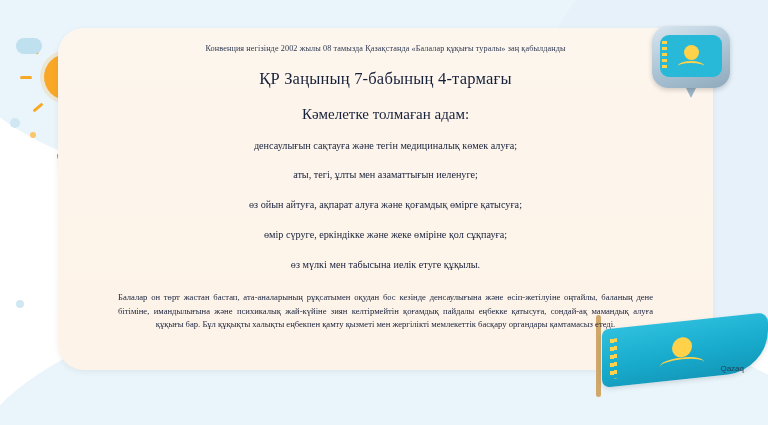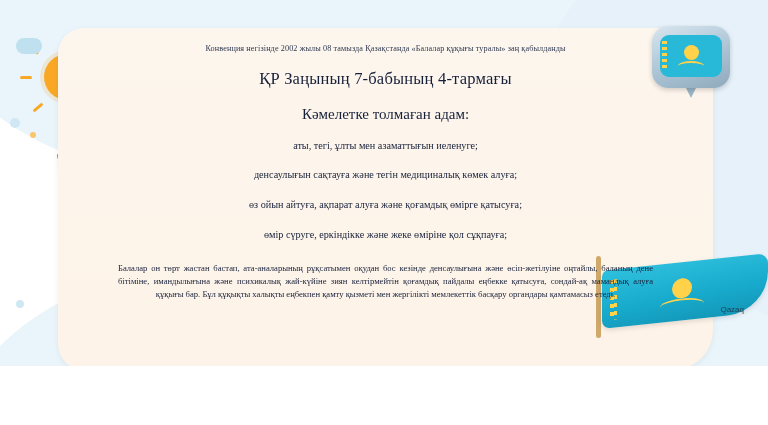--- a/index.html
+++ b/index.html
@@ -9,21 +9,21 @@
   body {
     width: 768px;
     height: 425px;
     overflow: hidden;
     background: #ffffff;
     font-family: "Liberation Serif", serif;
   }
   .slide {
     position: relative;
     width: 768px;
-    height: 366px;
+    height: 425px;
     background: #ffffff;
     overflow: hidden;
   }
 
   
   .bg-blob-top {
     position: absolute;
     left: -60px;
     top: -120px;
     width: 700px;
@@ -370,24 +370,25 @@
       <div class="scale-pan right"></div>
       <div class="scales-base"></div>
     </div>
   </div>
 
   <div class="card">
     <div class="card-inner">
       <p class="conv-line">Конвенция негізінде 2002 жылы 08 тамызда Қазақстанда «Балалар құқығы туралы» заң қабылданды</p>
       <h1 class="title">ҚР Заңының 7-бабының 4-тармағы</h1>
       <p class="subtitle">Кәмелетке толмаған адам:</p>
+      <p class="clause">денсаулығын сақтауға және тегін медициналық көмек алуға;</p>
       <p class="clause">аты, тегі, ұлты мен азаматтығын иеленуге;</p>
-      <p class="clause">денсаулығын сақтауға және тегін медициналық көмек алуға;</p>
       <p class="clause">өз ойын айтуға, ақпарат алуға және қоғамдық өмірге қатысуға;</p>
       <p class="clause">өмір сүруге, еркіндікке және жеке өміріне қол сұқпауға;</p>
+      <p class="clause">өз мүлкі мен табысына иелік етуге құқылы.</p>
       <p class="paragraph">Балалар он төрт жастан бастап, ата-аналарының рұқсатымен оқудан бос кезінде денсаулығына және өсіп-жетілуіне оңтайлы, баланың дене бітіміне, имандылығына және психикалық жай-күйіне зиян келтірмейтін қоғамдық пайдалы еңбекке қатысуға, сондай-ақ мамандық алуға құқығы бар. Бұл құқықты халықты еңбекпен қамту қызметі мен жергілікті мемлекеттік басқару органдары қамтамасыз етеді.</p>
     </div>
   </div>
 
   <div class="pin">
     <div class="pin-tail"></div>
     <div class="pin-bubble">
       <div class="pin-flag">
         <div class="pin-pattern"></div>
         <div class="pin-sun"></div>

